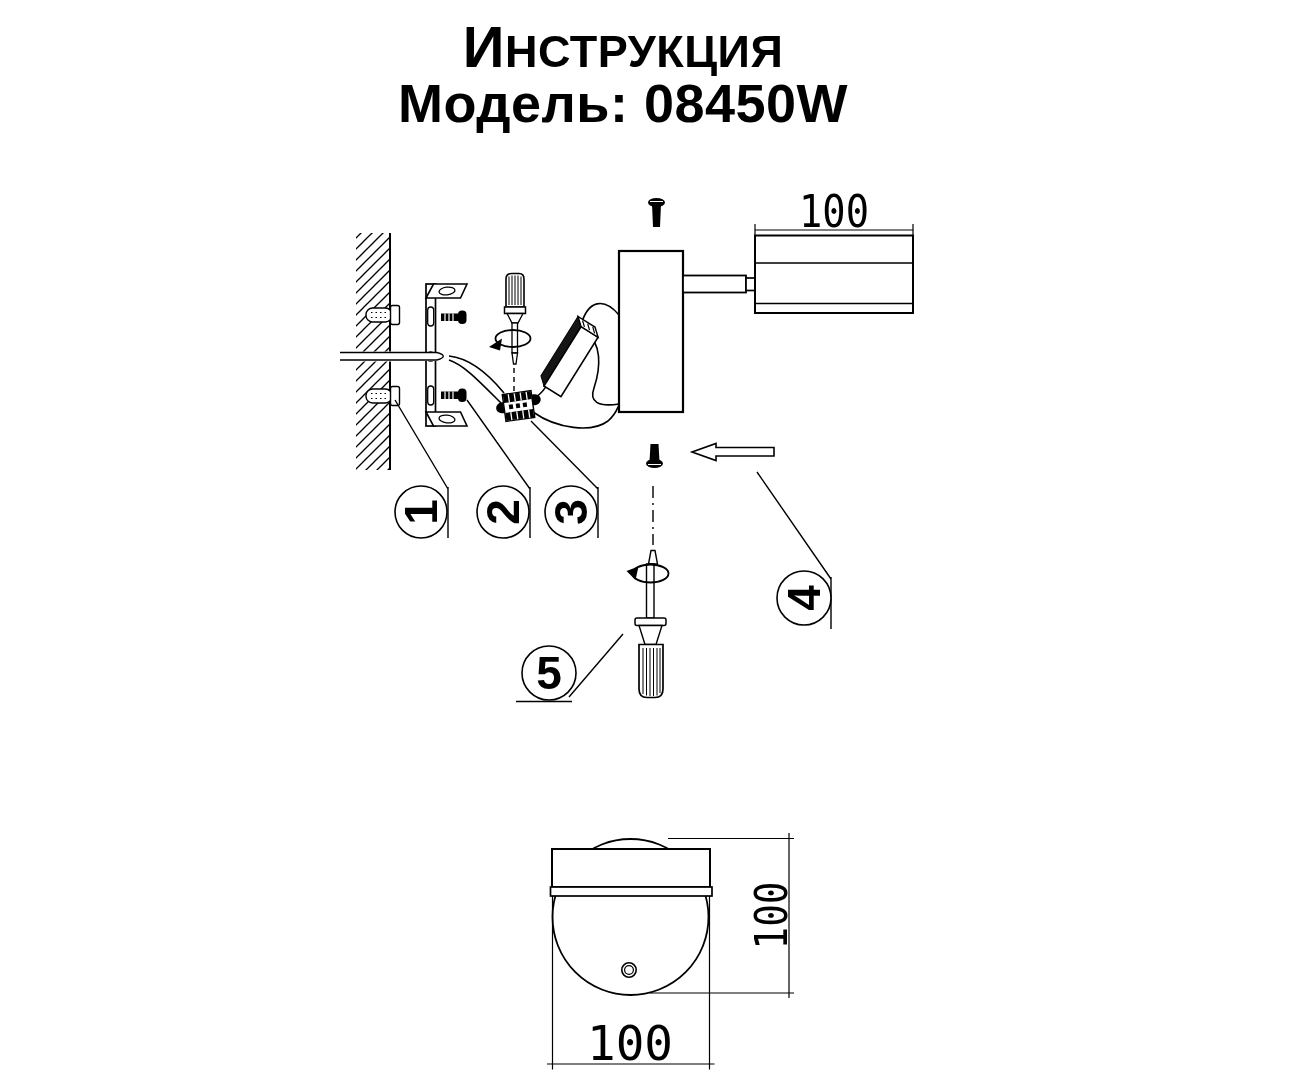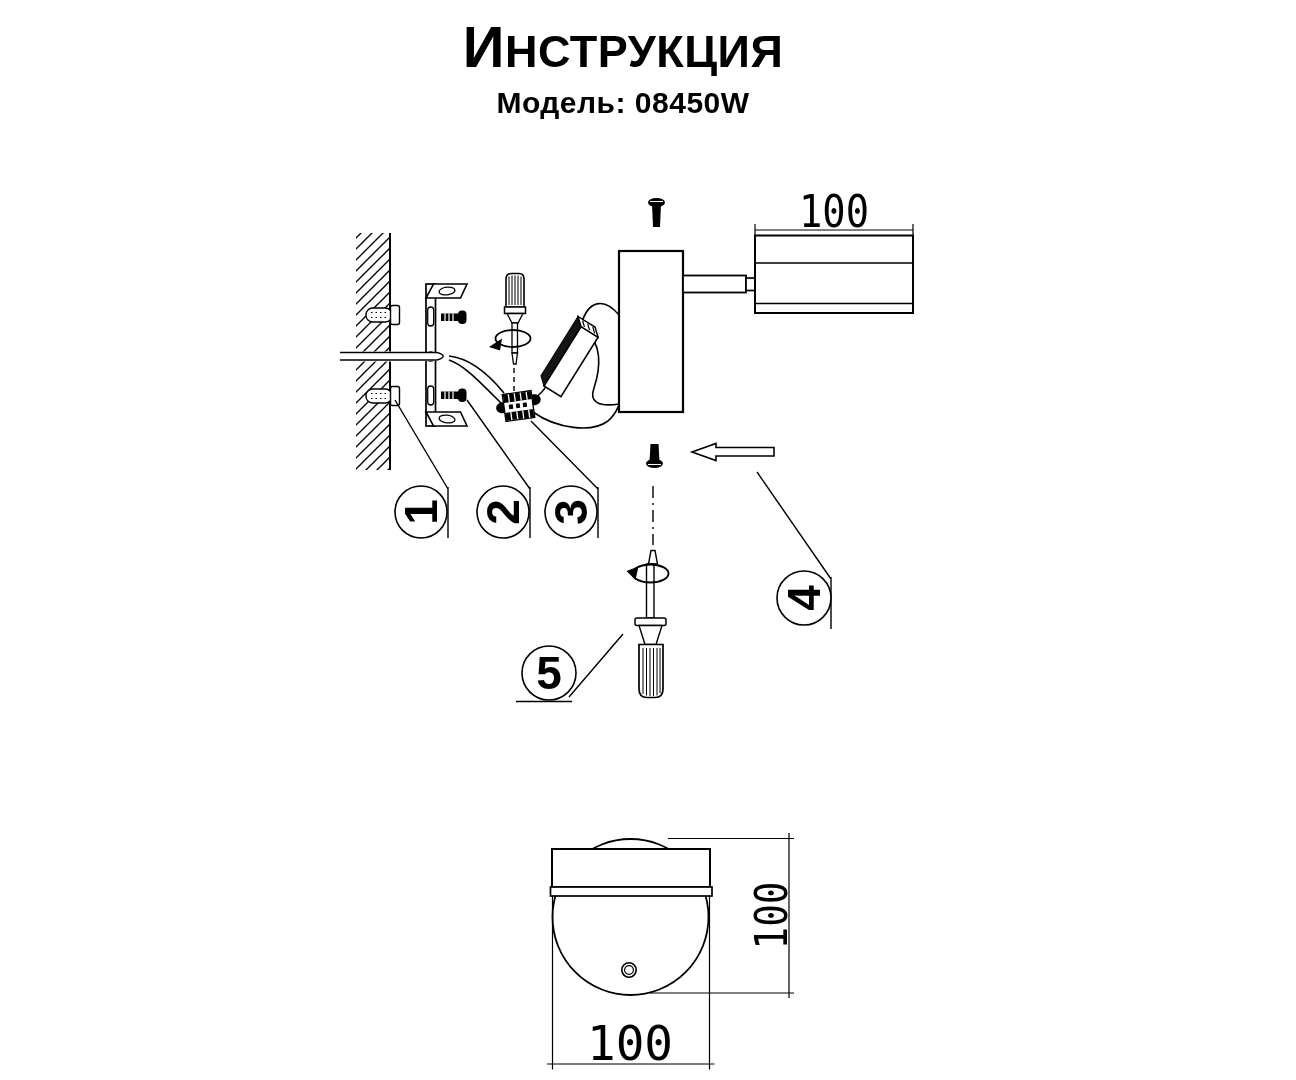--- a/index.html
+++ b/index.html
@@ -23,22 +23,22 @@
   .title-line1{
     font-weight:bold;
     font-size:45px;
     letter-spacing:0.5px;
   }
   .title-line1 .big-initial{
     font-size:58px;
   }
   .title-line2{
     font-weight:bold;
-    font-size:30px;
-    margin-top:12px;
+    font-size:54px;
+    margin-top:0;
     letter-spacing:0.5px;
   }
   svg text{
     font-family:"Liberation Sans",sans-serif;
   }
   svg .dim-text{
     font-family:"DejaVu Sans Mono",monospace;
     font-weight:normal;
   }
   svg .callout-num{

